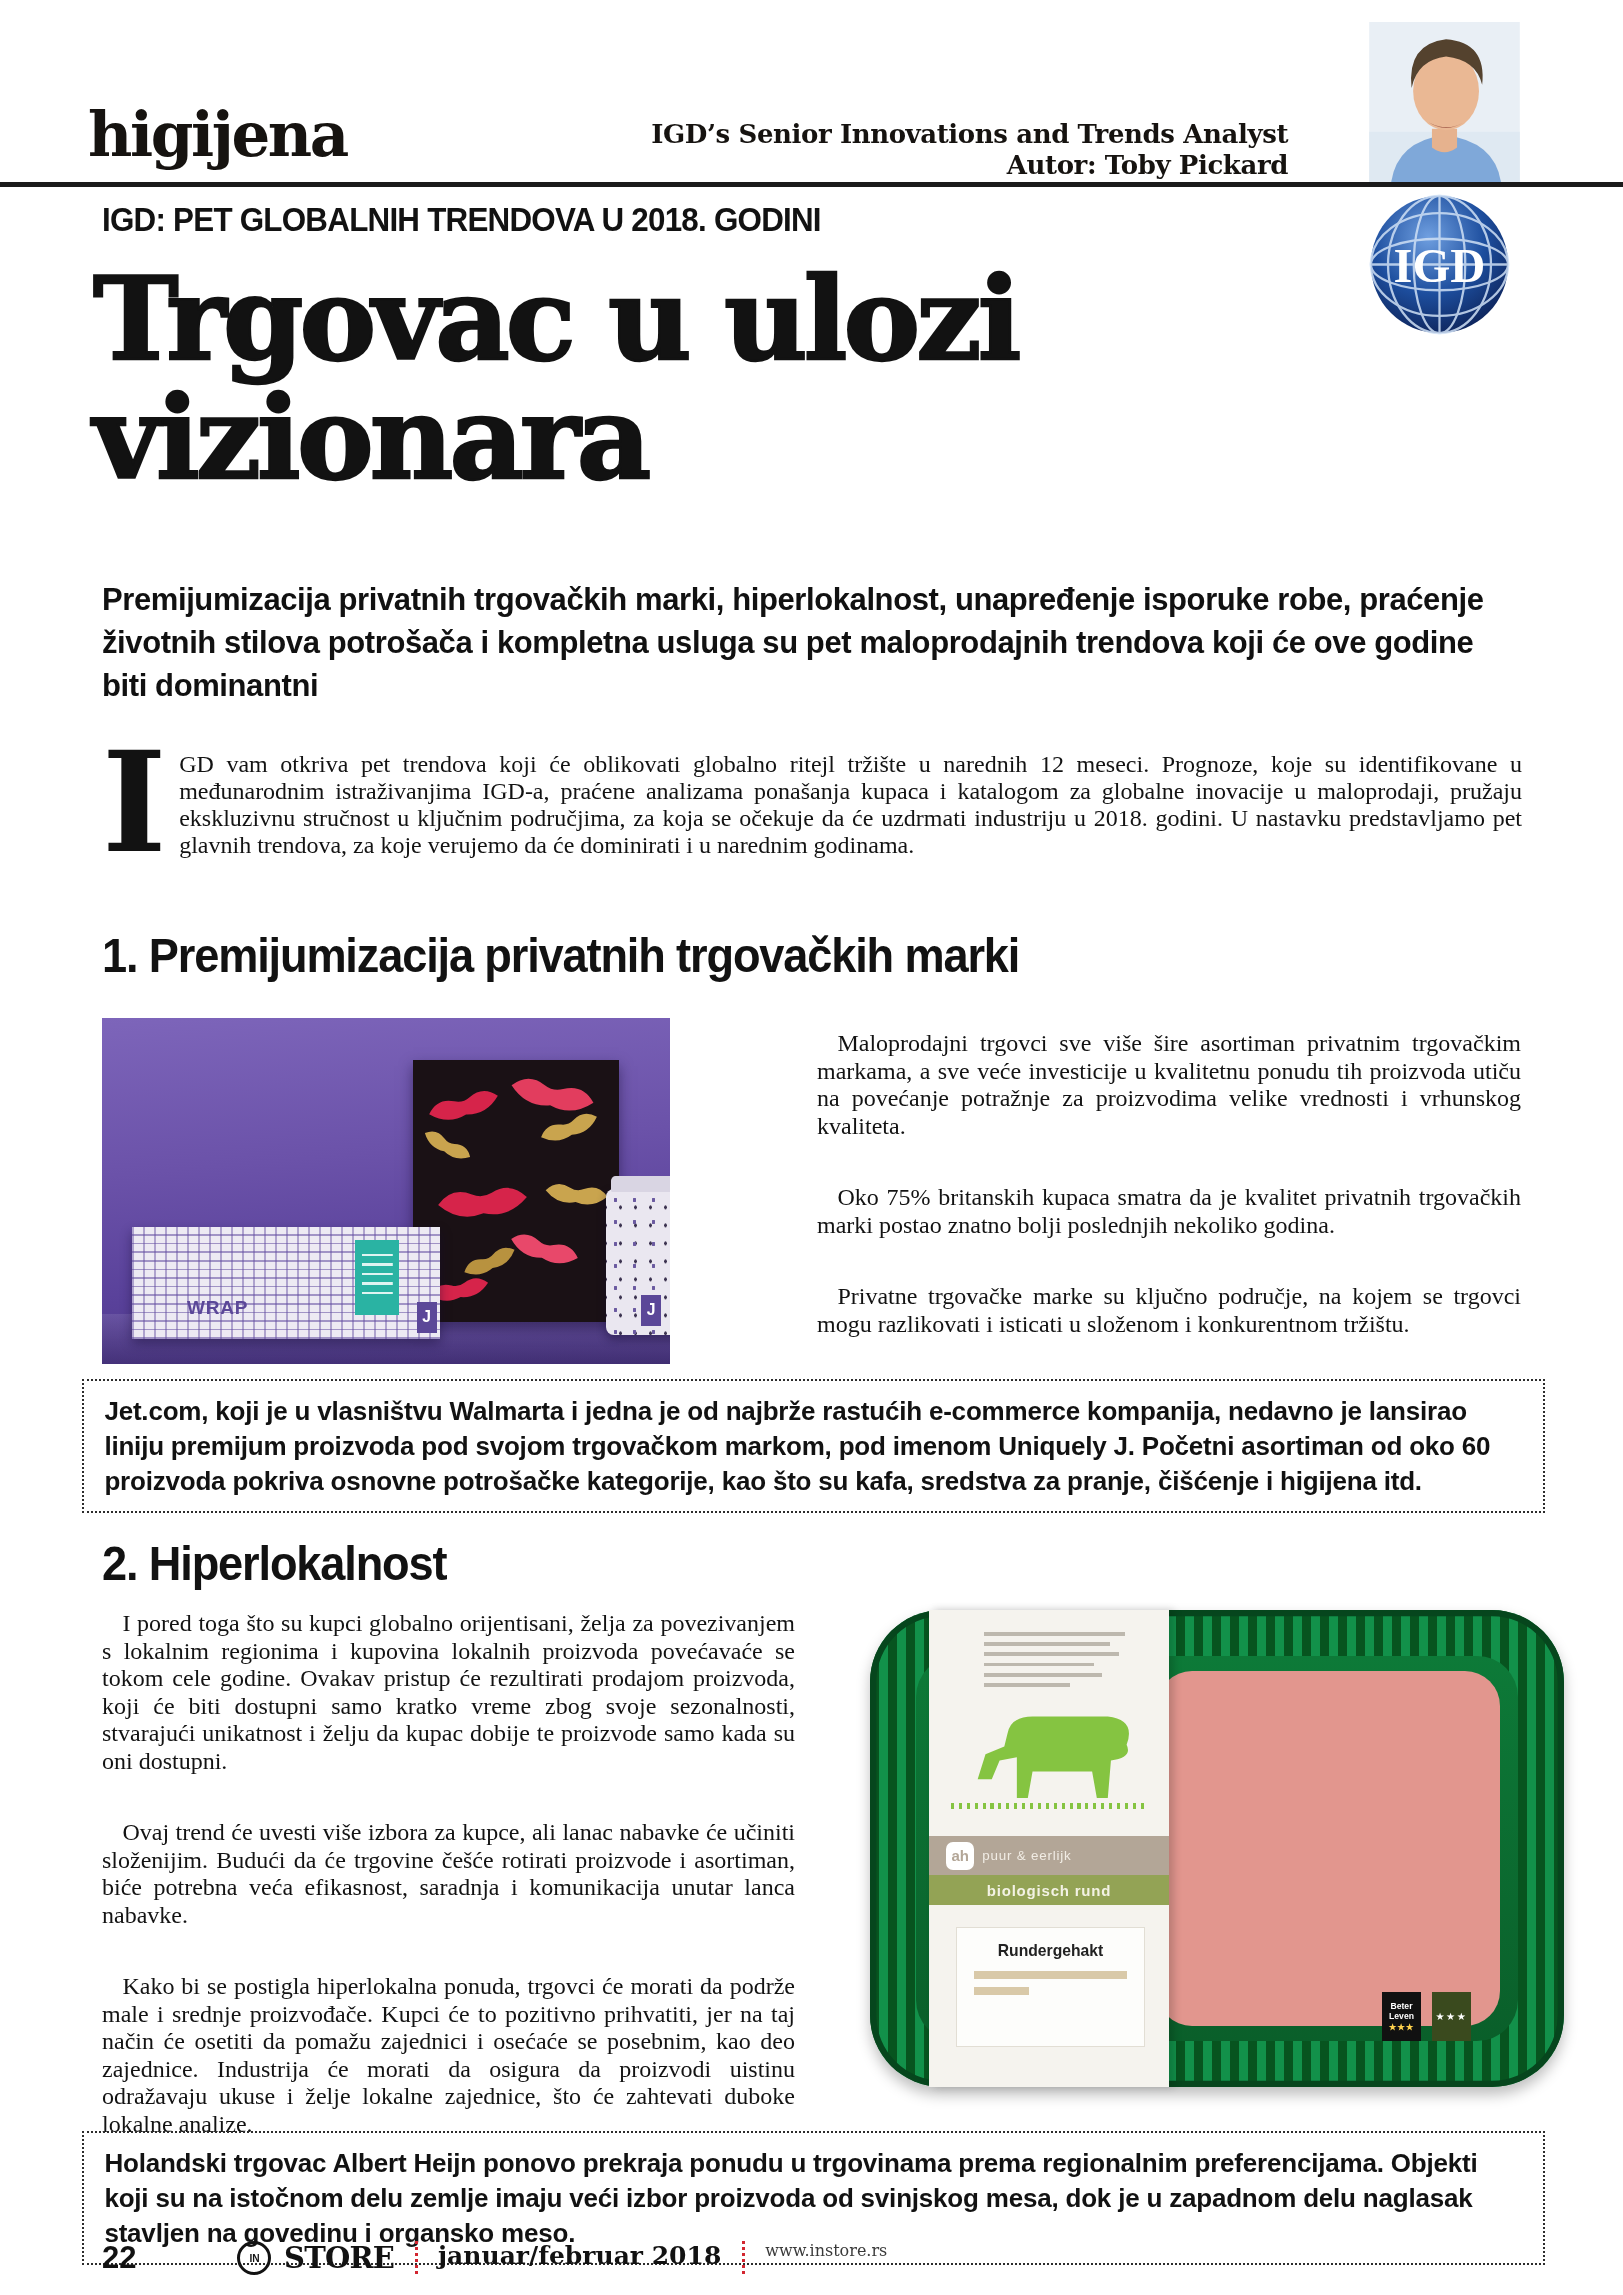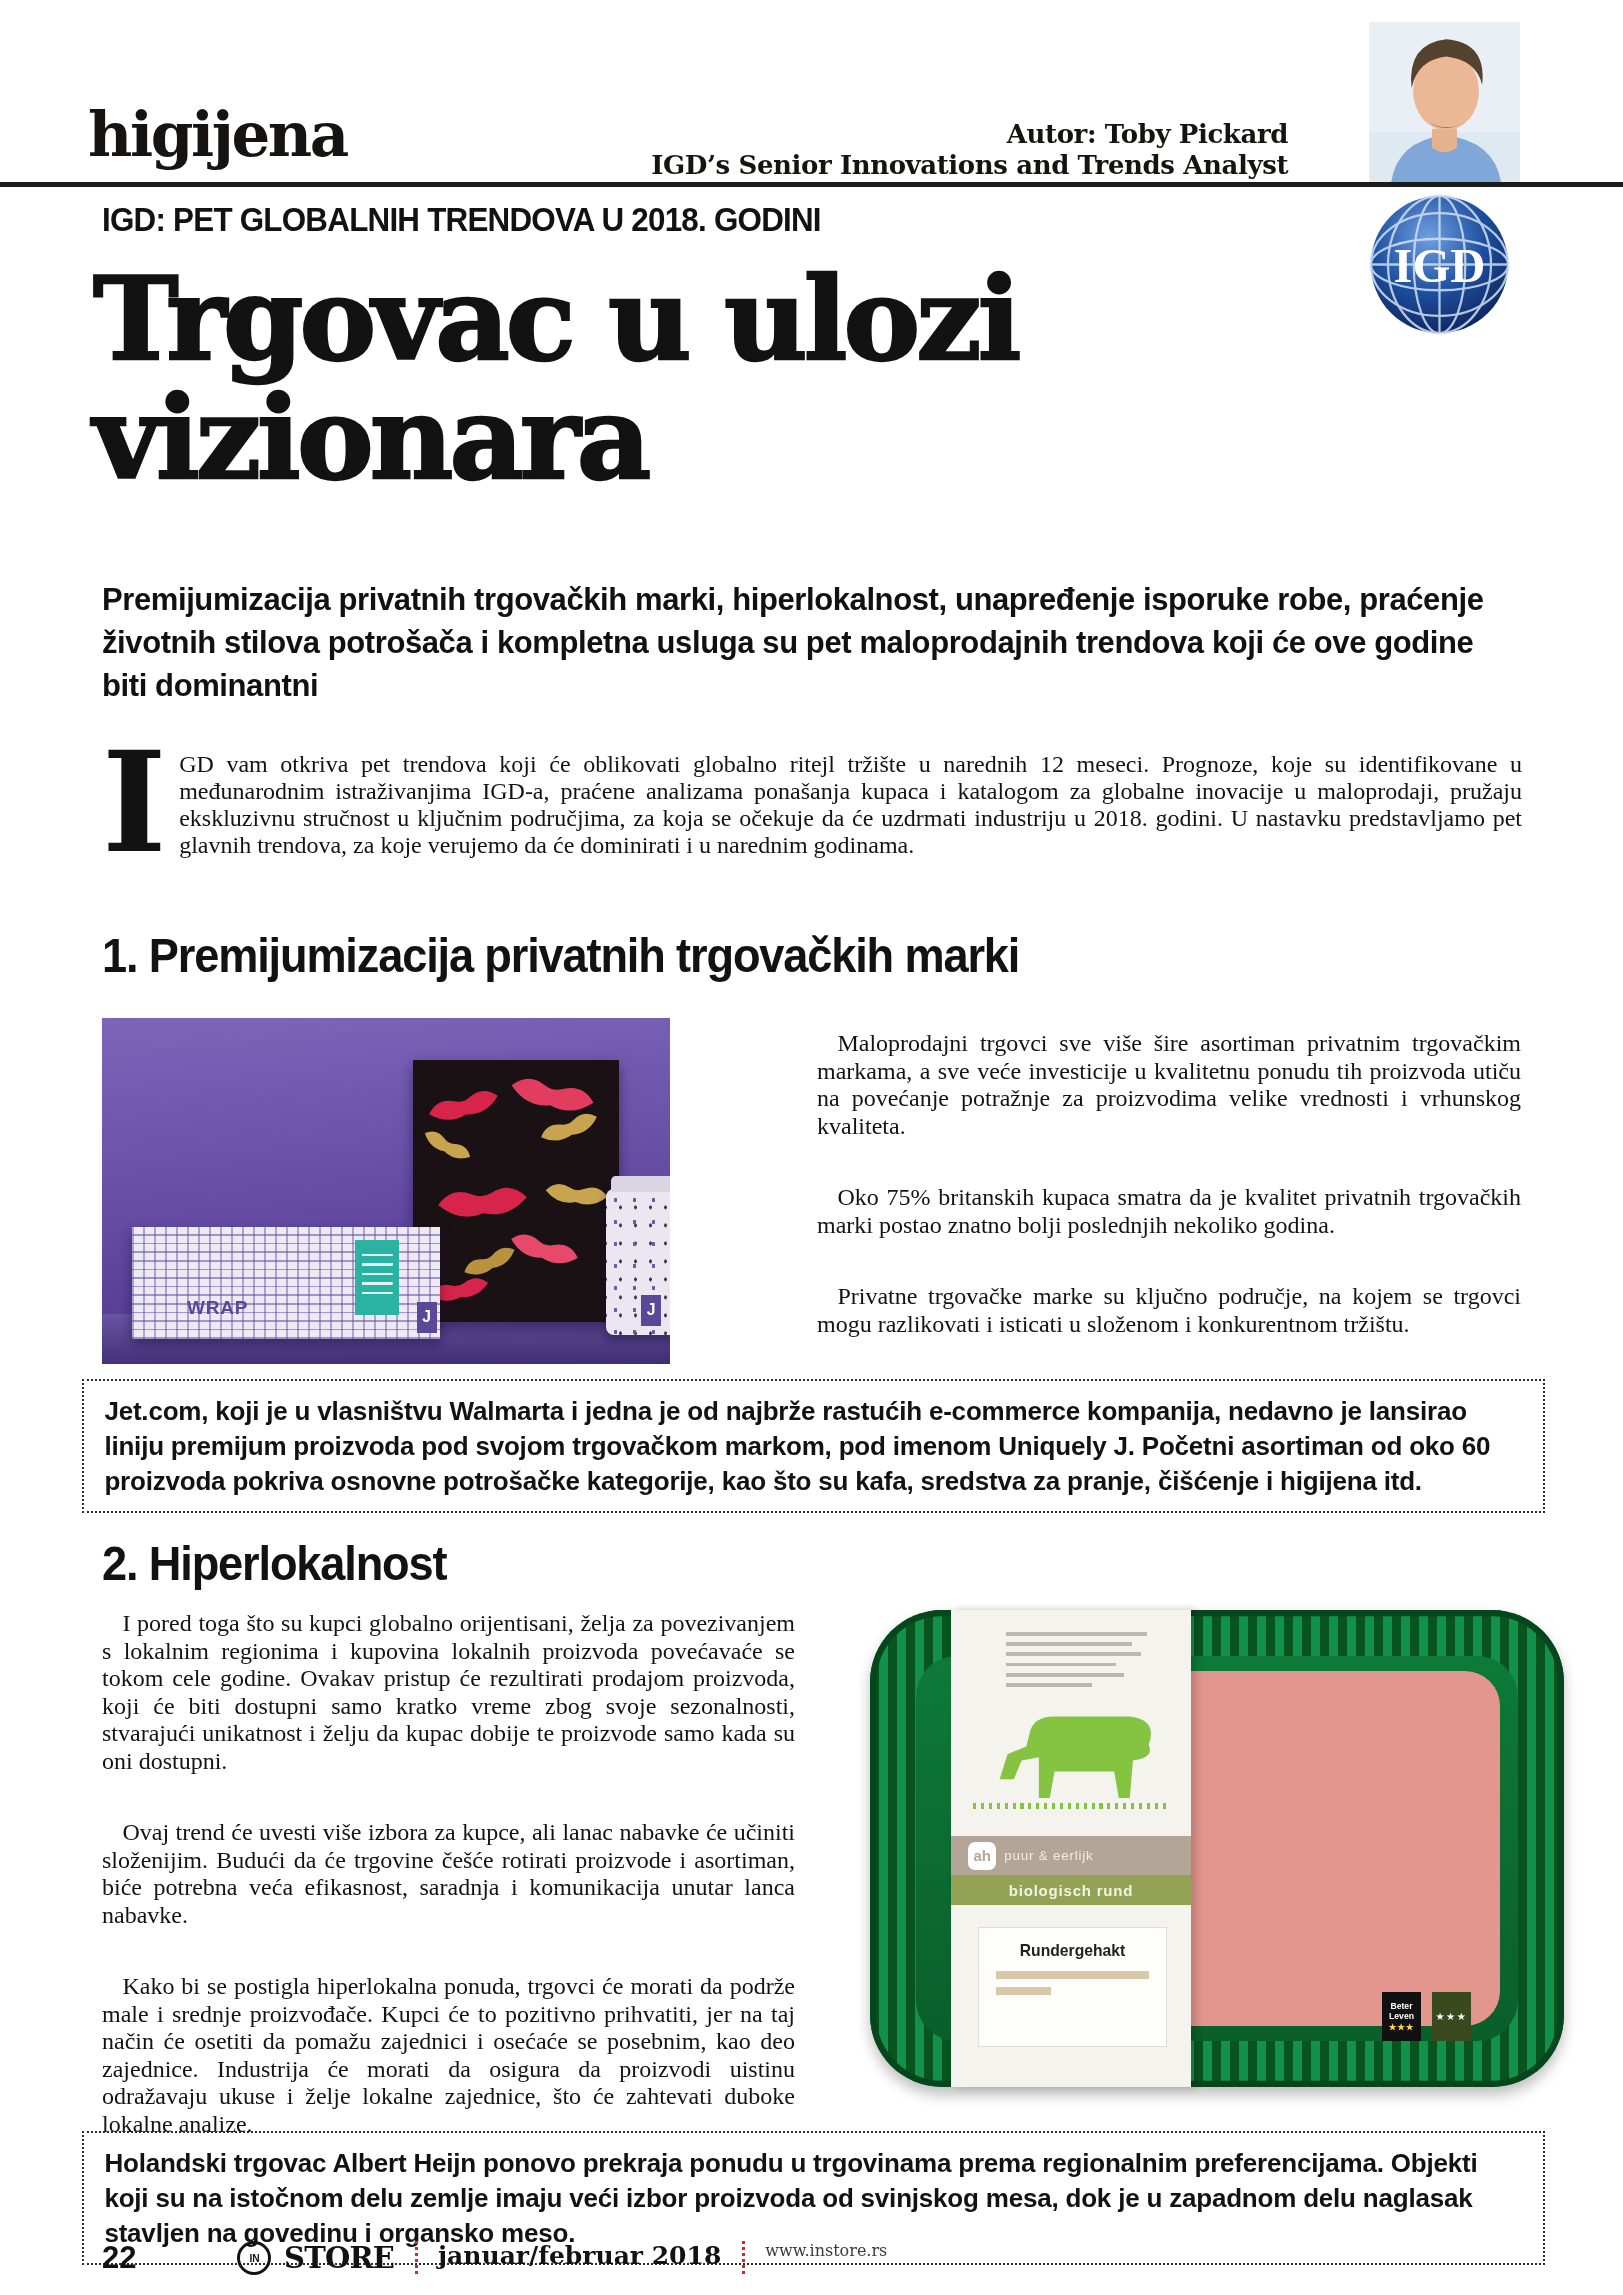--- a/index.html
+++ b/index.html
@@ -89,21 +89,21 @@
         background:repeating-linear-gradient(90deg,#07541f 0 8.6px,#12914a 8.6px 18px);
         box-shadow:inset 0 0 0 6.3px #06461d, 0 7.9px 14px rgba(0,0,0,.25);}
   .tray-inner{position:absolute;inset:46px;border-radius:41px;
         background:linear-gradient(180deg,#0d7a38,#0a5f2a);}
   .meat{position:absolute;left:40%;right:3%;top:4%;bottom:4%;border-radius:35px;
         background-color:#e2968e;
         background-image:
           repeating-linear-gradient(100deg,rgba(189,92,86,.45) 0 4.7px,transparent 4.7px 10.2px),
           repeating-linear-gradient(75deg,rgba(255,214,205,.5) 0 3.1px,transparent 3.1px 7.9px),
           repeating-radial-gradient(circle at 30% 40%,#f0ac a2 0,rgba(240,172,162,.6) 3.9px,transparent 8.6px);}
-  .sleeve{position:absolute;left:81px;top:0;bottom:0;width:240px;background:#f5f3ee;
+  .sleeve{position:absolute;left:59px;top:0;bottom:0;width:240px;background:#f5f3ee;
         box-shadow:4.7px 0 7.9px rgba(0,0,0,.18);}
   .sleeve .tiny-lines{position:absolute;left:55px;top:22px;width:149px;}
   .sleeve .tiny-lines div{height:3.9px;background:#bdb8ae;margin-bottom:6.3px;}
   .cow-wrap{position:absolute;left:22px;top:94px;width:196px;height:102px;}
   .grass{position:absolute;left:22px;top:193px;width:196px;height:6.3px;
         background:repeating-linear-gradient(90deg,#85c441 0 3.1px,transparent 3.1px 7.9px);}
   .band-ah{position:absolute;left:0;right:0;top:226px;height:39px;background:#b3a697;
         display:flex;align-items:center;gap:7.9px;padding-left:17.3px;box-sizing:border-box;}
   .ah-logo{width:28px;height:28px;background:#ffffff;border-radius:7px;display:flex;align-items:center;
         justify-content:center;font-family:"Liberation Sans",sans-serif;font-weight:700;
@@ -139,22 +139,22 @@
   .issue{font-family:"DejaVu Serif",serif;font-weight:700;font-size:25px;color:#121212;}
   .website{font-family:"DejaVu Serif",serif;font-size:16px;color:#3a3a3a;}
 </style>
 </head>
 <body>
 
 <div class="page">
 
   <div class="mast-label">higijena</div>
   <div class="author">
+    <div>IGD’s Senior Innovations and Trends Analyst</div>
     <div>Autor: Toby Pickard</div>
-    <div>IGD’s Senior Innovations and Trends Analyst</div>
   </div>
   <div class="portrait">
     <svg width="151" height="160" viewBox="0 0 96 102">
       <rect width="96" height="102" fill="#e9eff5"></rect>
       <rect y="70" width="96" height="32" fill="#dfe9f2"></rect>
       <path d="M14,102 Q18,76 48,72 Q80,76 84,102 Z" fill="#7fa8d9"></path>
       <path d="M40,68 h16 v12 q-8,6 -16,0 z" fill="#e6b28e"></path>
       <ellipse cx="49" cy="44" rx="21" ry="25" fill="#eab894"></ellipse>
       <path d="M27,42 Q24,14 49,11 Q75,13 72,40 Q68,24 49,22 Q31,24 27,42 Z" fill="#54422e"></path>
       <path d="M38,64 q11,7 22,0 q-10,6 -22,0 z" fill="#b2715a"></path>

